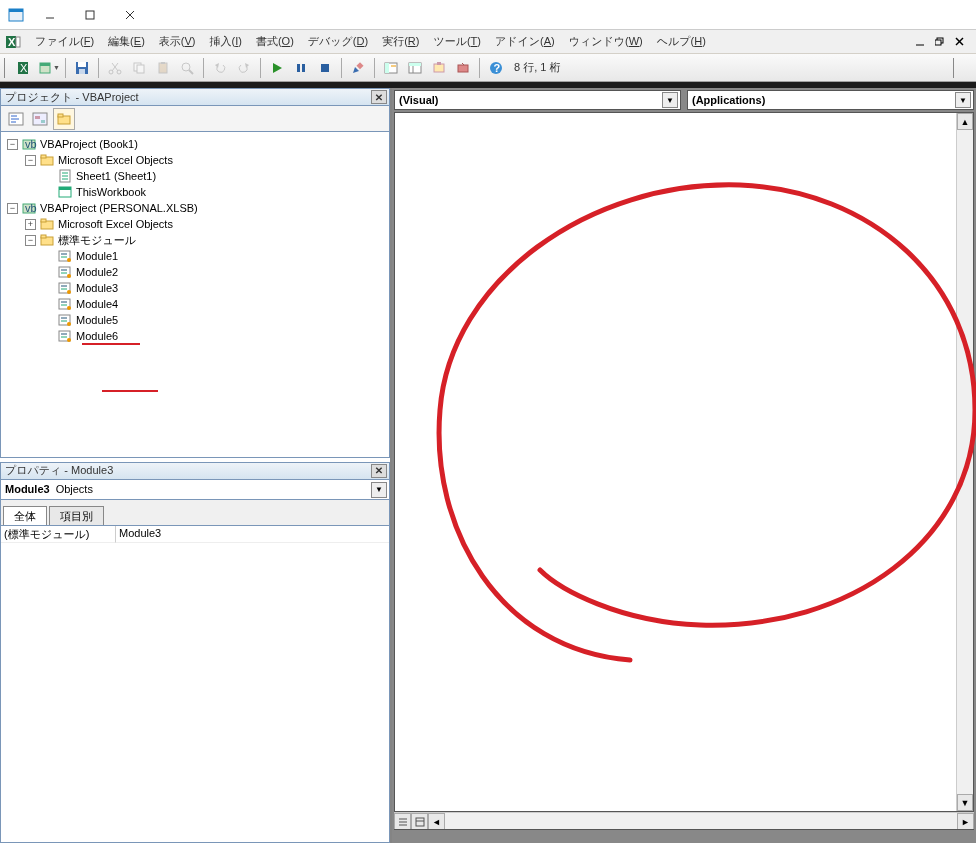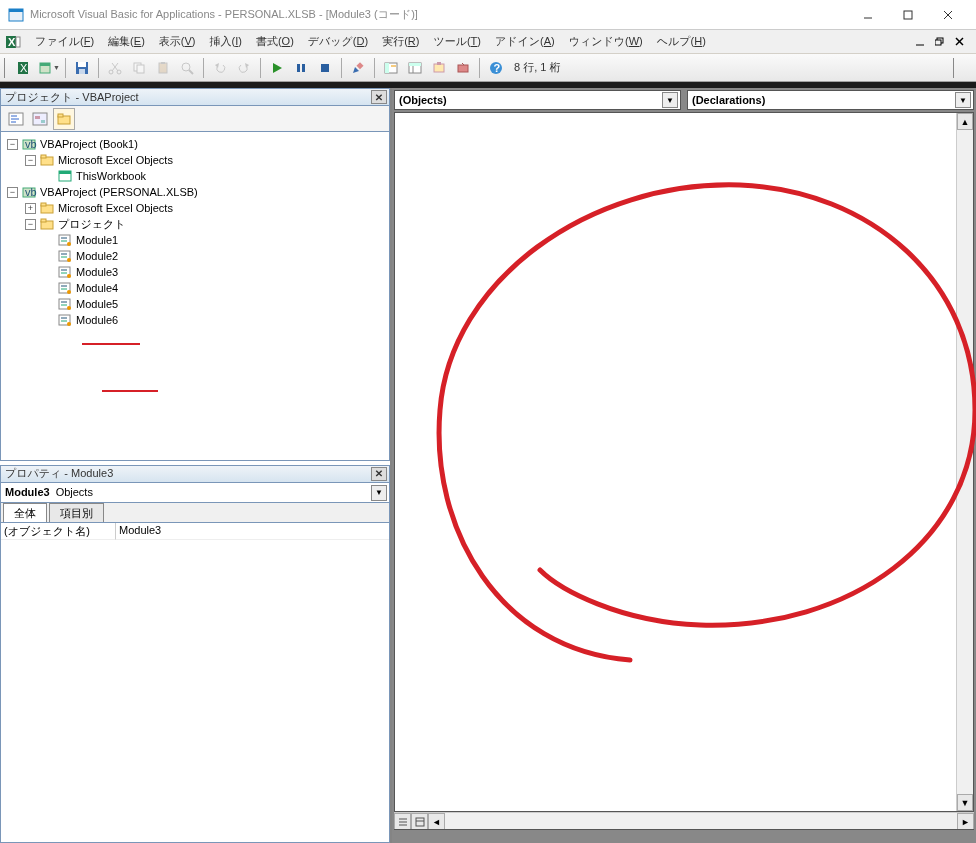--- a/index.html
+++ b/index.html
@@ -45,21 +45,21 @@
 .tree-row .plusminus { width: 11px; height: 11px; border: 1px solid #888; background: #fff; display: inline-flex; align-items: center; justify-content: center; font-size: 9px; line-height: 1; margin-right: 3px; color: #444; }
 .tree-row .icon { width: 16px; height: 14px; display: inline-flex; align-items: center; justify-content: center; margin-right: 3px; }
 .tree-row .label { color: #000; }
 .tree-row .label.bold { font-weight: normal; }
 
 .prop-title { margin-top: 4px; }
 .prop-selector { height: 20px; border: 1px solid #7a96b8; border-top: none; display: flex; align-items: center; padding: 0 4px; background: #fff; position: relative; }
 .prop-selector .name { font-weight: bold; margin-right: 6px; }
 .prop-selector .dd { position: absolute; right: 2px; top: 2px; width: 16px; height: 16px; border: 1px solid #888; background: #eee; display: flex; align-items: center; justify-content: center; font-size: 8px; }
 
-.prop-tabs { height: 20px; display: flex; align-items: flex-end; border: 1px solid #7a96b8; border-top: none; background: #f0f0f0; padding: 0 2px; }
+.prop-tabs { height: 26px; display: flex; align-items: flex-end; border: 1px solid #7a96b8; border-top: none; background: #f0f0f0; padding: 0 2px; }
 .prop-tabs .tab { padding: 2px 10px 1px; border: 1px solid #888; border-bottom: none; margin-right: 2px; background: #fff; font-size: 11px; }
 .prop-tabs .tab.inactive { background: #e8e8e8; }
 
 .prop-grid { flex: 1; border: 1px solid #7a96b8; border-top: none; background: #fff; overflow: auto; }
 .prop-row { display: flex; height: 17px; }
 .prop-row .key { width: 115px; padding: 1px 3px; border-right: 1px solid #ccc; border-bottom: 1px solid #eee; }
 .prop-row .val { flex: 1; padding: 1px 3px; border-bottom: 1px solid #eee; }
 
 .rightcol { flex: 1; display: flex; flex-direction: column; background: #888; padding: 2px; }
 .code-dropdowns { height: 22px; display: flex; gap: 6px; background: #888; padding: 0 0 2px 0; }
@@ -84,21 +84,20 @@
 </head>
 <body>
 
 <div class="titlebar">
   <span class="appicon">
     <svg width="16" height="16" viewBox="0 0 16 16">
         <rect x="1" y="2" width="14" height="12" fill="#e8f0f8" stroke="#1a7fc8"></rect>
         <rect x="1" y="2" width="14" height="3" fill="#1a7fc8"></rect>
       </svg>
   </span>
-  <span class="title">Microsoft Visual Basic for Applications - PERSONAL.XLSB - [Module3 (コード)]</span>
   <div class="winbtns">
     <div class="winbtn">
         <svg width="10" height="10">
           <line x1="1" y1="8" x2="9" y2="8" stroke="#333"></line>
         </svg>
       </div>
     <div class="winbtn">
         <svg width="10" height="10">
           <rect x="1" y="1" width="8" height="8" fill="none" stroke="#333"></rect>
         </svg>
@@ -322,20 +321,33 @@
               <rect x="2" y="2" width="5" height="3" fill="#ffe08a" stroke="#c9a037"></rect>
             </svg>
           </span>
           <span class="label">Microsoft Excel Objects</span>
         </div>
         <div class="tree-row">
           <span class="spacer" style="width:40px"></span>
           <span style="display:inline-block;width:14px"></span>
           <span class="icon">
             <svg width="16" height="14">
+              <rect x="3" y="1" width="10" height="12" fill="#fff" stroke="#888"></rect>
+              <line x1="5" y1="4" x2="11" y2="4" stroke="#2a7"></line>
+              <line x1="5" y1="7" x2="11" y2="7" stroke="#2a7"></line>
+              <line x1="5" y1="10" x2="11" y2="10" stroke="#2a7"></line>
+            </svg>
+          </span>
+          <span class="label">Sheet1 (Sheet1)</span>
+        </div>
+        <div class="tree-row">
+          <span class="spacer" style="width:40px"></span>
+          <span style="display:inline-block;width:14px"></span>
+          <span class="icon">
+            <svg width="16" height="14">
               <rect x="2" y="2" width="12" height="10" fill="#fff" stroke="#2a7"></rect>
               <rect x="2" y="2" width="12" height="3" fill="#2a7"></rect>
             </svg>
           </span>
           <span class="label">ThisWorkbook</span>
         </div>
         <div class="tree-row">
           <span class="spacer" style="width:4px"></span>
           <span class="plusminus">−</span>
           <span class="icon">
@@ -359,21 +371,21 @@
         </div>
         <div class="tree-row">
           <span class="spacer" style="width:22px"></span>
           <span class="plusminus">−</span>
           <span class="icon">
             <svg width="16" height="14">
               <rect x="2" y="4" width="12" height="8" fill="#ffe08a" stroke="#c9a037"></rect>
               <rect x="2" y="2" width="5" height="3" fill="#ffe08a" stroke="#c9a037"></rect>
             </svg>
           </span>
-          <span class="label">プロジェクト</span>
+          <span class="label">標準モジュール</span>
         </div>
         <div class="tree-row">
           <span class="spacer" style="width:40px"></span>
           <span style="display:inline-block;width:14px"></span>
           <span class="icon">
             <svg width="16" height="14">
               <rect x="2" y="2" width="11" height="10" fill="#fff" stroke="#888"></rect>
               <line x1="4" y1="5" x2="10" y2="5" stroke="#257"></line>
               <line x1="4" y1="8" x2="10" y2="8" stroke="#2a7"></line>
               <circle cx="12" cy="11" r="2" fill="#e90"></circle>
@@ -456,34 +468,34 @@
       <span class="name">Module3</span>
       <span>Objects</span>
       <div class="dd">▼</div>
     </div>
     <div class="prop-tabs">
       <div class="tab">全体</div>
       <div class="tab inactive">項目別</div>
     </div>
     <div class="prop-grid" id="propgrid">
         <div class="prop-row">
-          <div class="key">(オブジェクト名)</div>
+          <div class="key">(標準モジュール)</div>
           <div class="val">Module3</div>
         </div>
       </div>
   </div>
 
   <div class="rightcol">
     <div class="code-dropdowns">
       <div class="code-dd">
-        <span>(Objects)</span>
+        <span>(Visual)</span>
         <div class="arrow">▼</div>
       </div>
       <div class="code-dd">
-        <span>(Declarations)</span>
+        <span>(Applications)</span>
         <div class="arrow">▼</div>
       </div>
     </div>
     <div class="code-area">
       <div class="code-body"></div>
       <div class="code-scroll-v">
         <div class="sbtn">▲</div>
         <div class="track"></div>
         <div class="sbtn">▼</div>
       </div>

